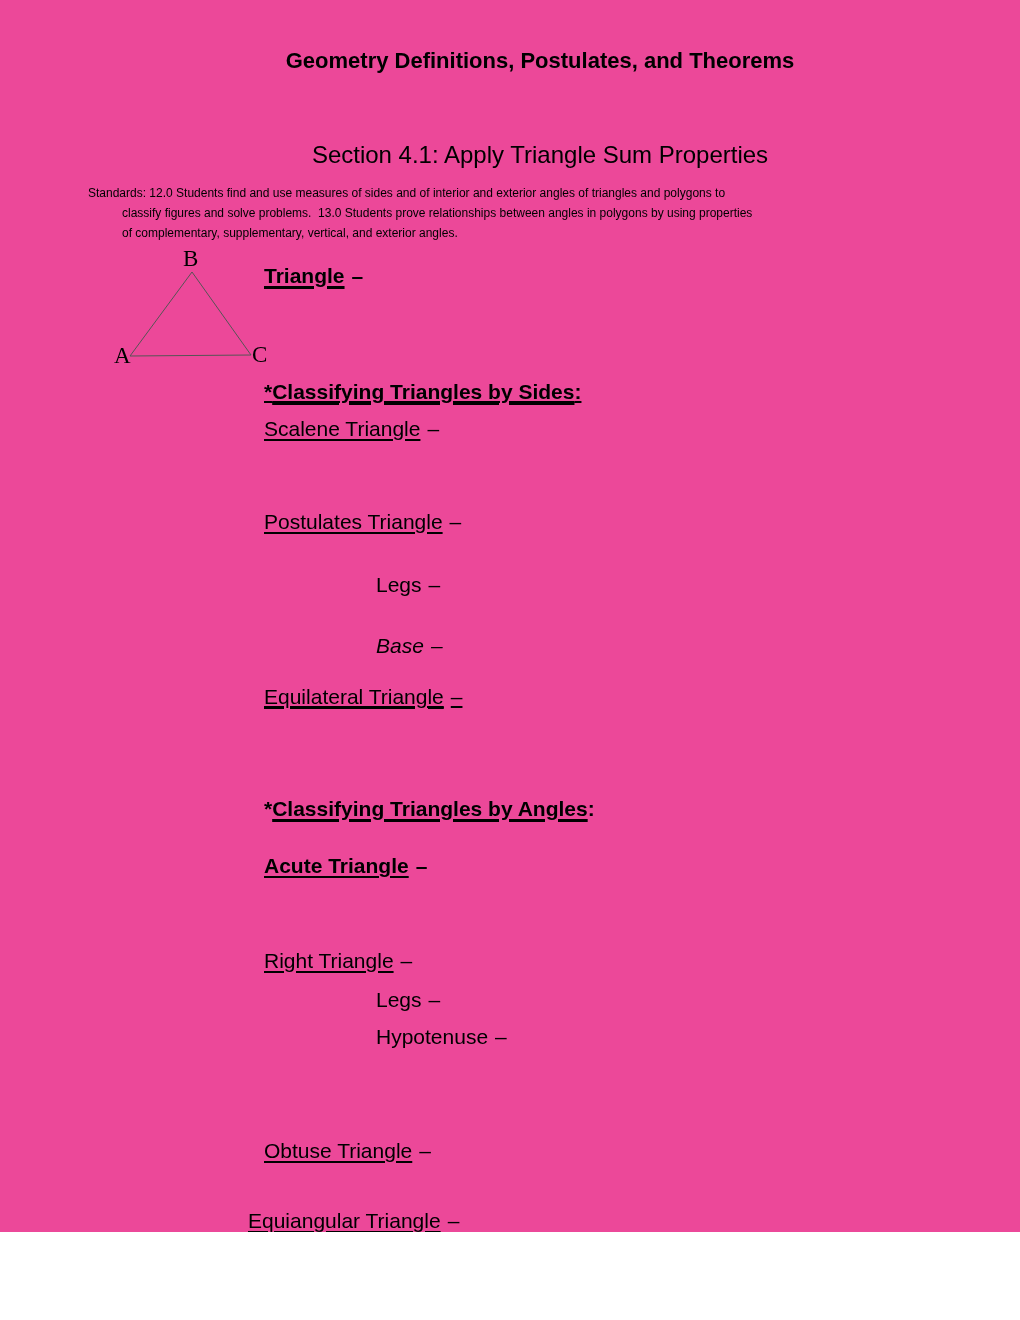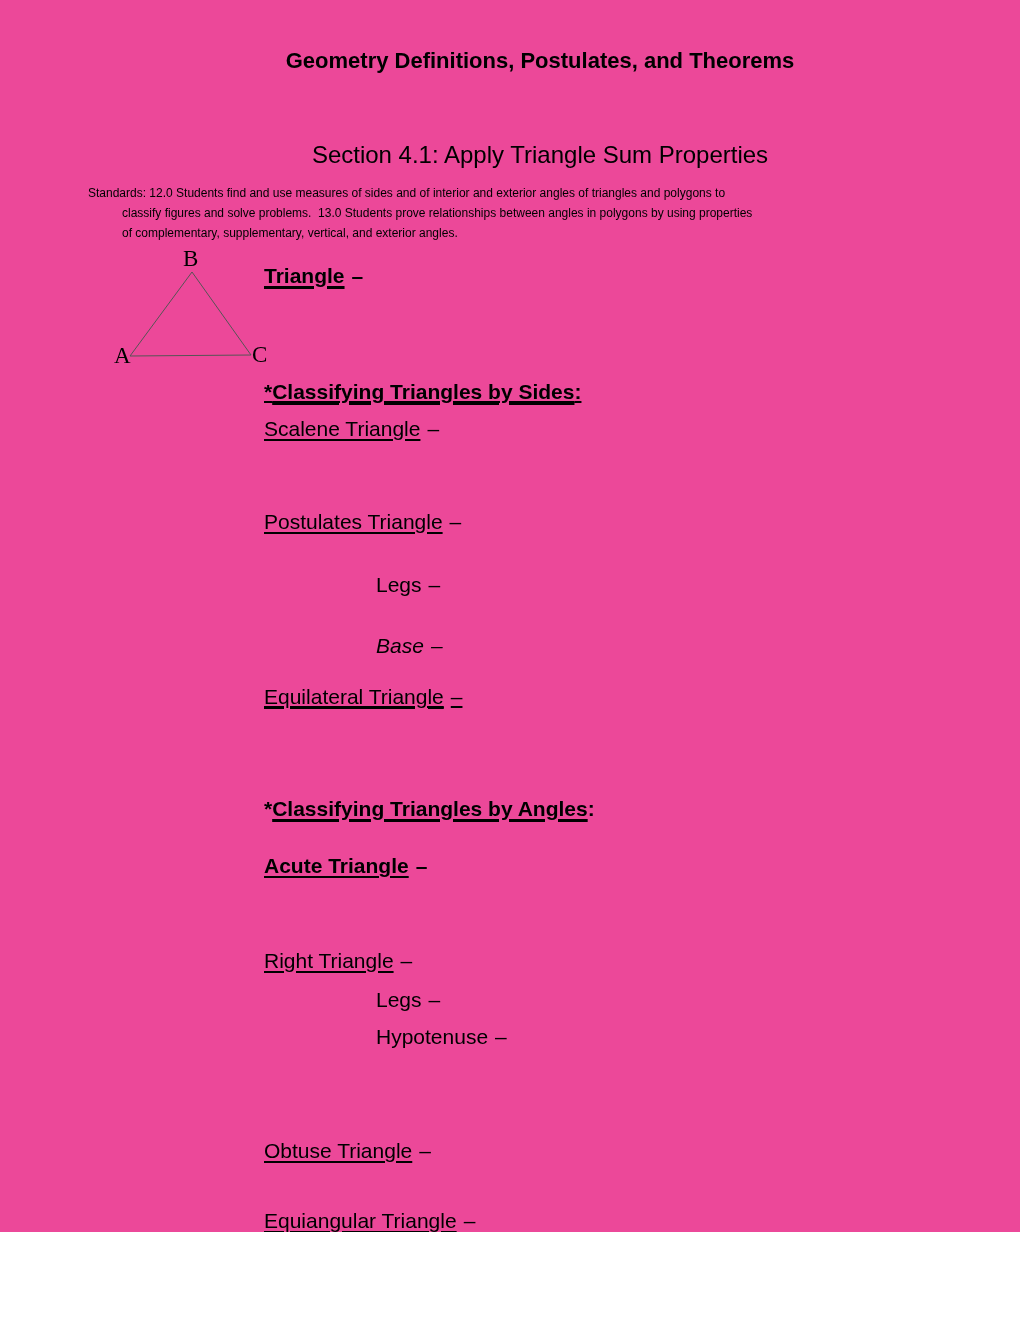--- a/index.html
+++ b/index.html
@@ -102,15 +102,15 @@
   <div class="abs line" style="left:264px; top:853px;font-weight:bold;"><span class="u">Acute Triangle</span><span class="dash">–</span></div>
 
   <div class="abs line" style="left:264px; top:948px;"><span class="u">Right Triangle</span><span class="dash">–</span></div>
 
   <div class="abs line" style="left:376px; top:987px;"><span>Legs</span><span class="dash">–</span></div>
 
   <div class="abs line" style="left:376px; top:1024px;"><span>Hypotenuse</span><span class="dash">–</span></div>
 
   <div class="abs line" style="left:264px; top:1138px;"><span class="u">Obtuse Triangle</span><span class="dash">–</span></div>
 
-  <div class="abs line" style="left:264px; top:1208px;"><span class="u">Equiangular Triangle</span><span class="dash">–</span></div>
+  <div class="abs line" style="left:248px; top:1208px;"><span class="u">Equiangular Triangle</span><span class="dash">–</span></div>
 
 </div>
 
 </body></html>

